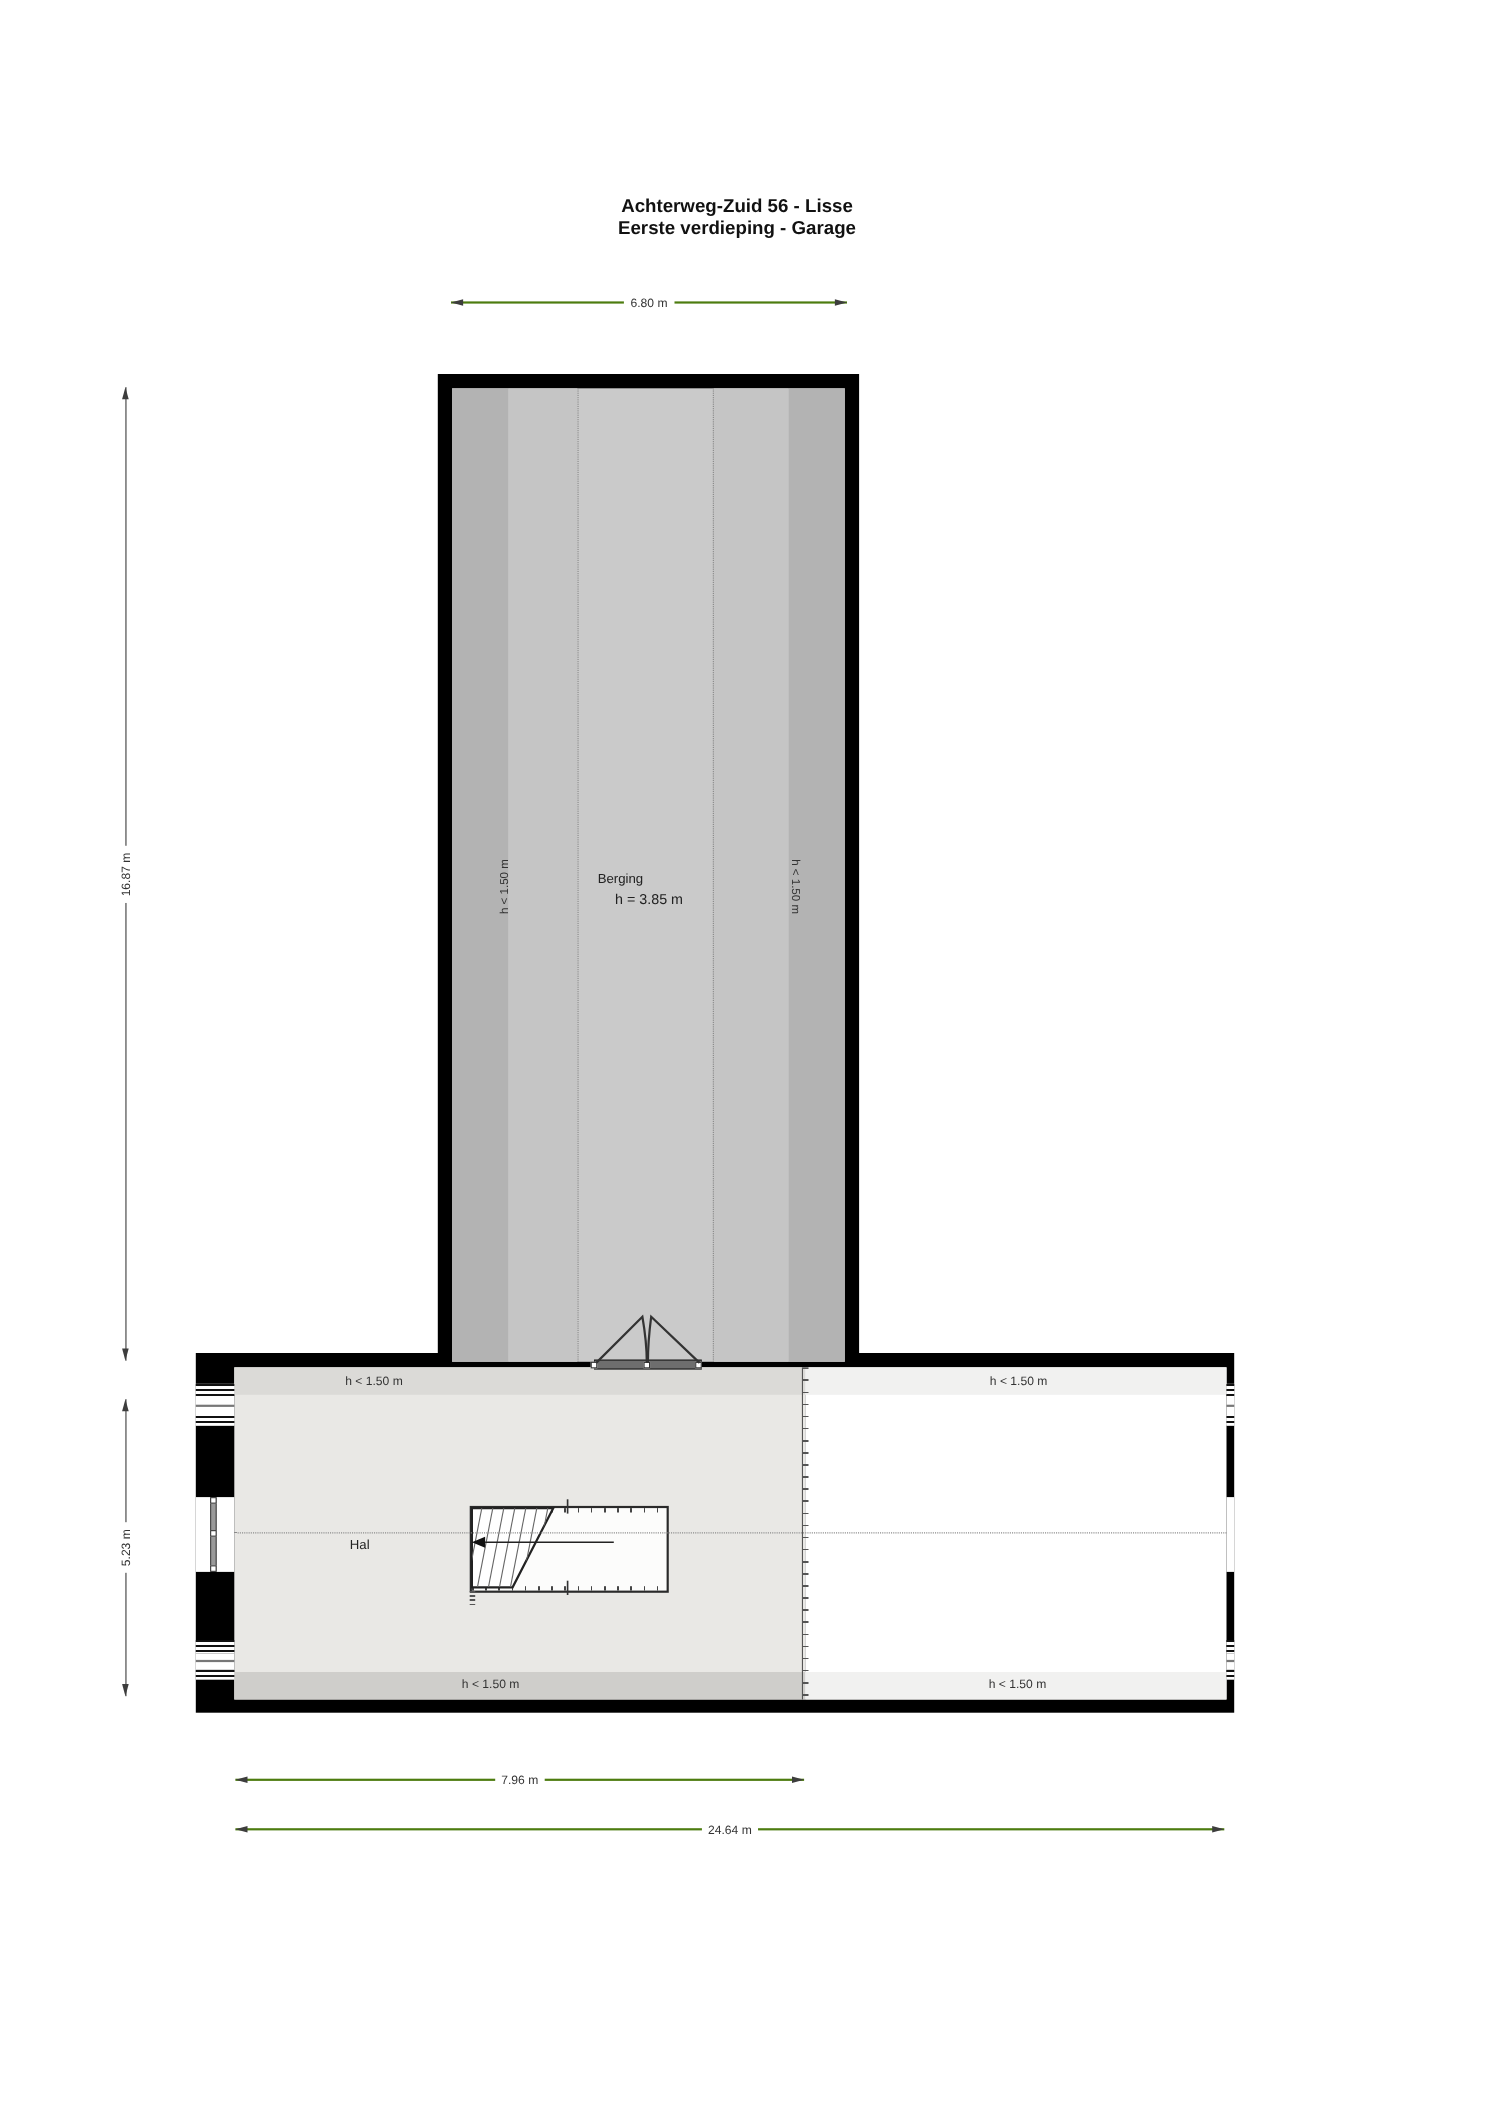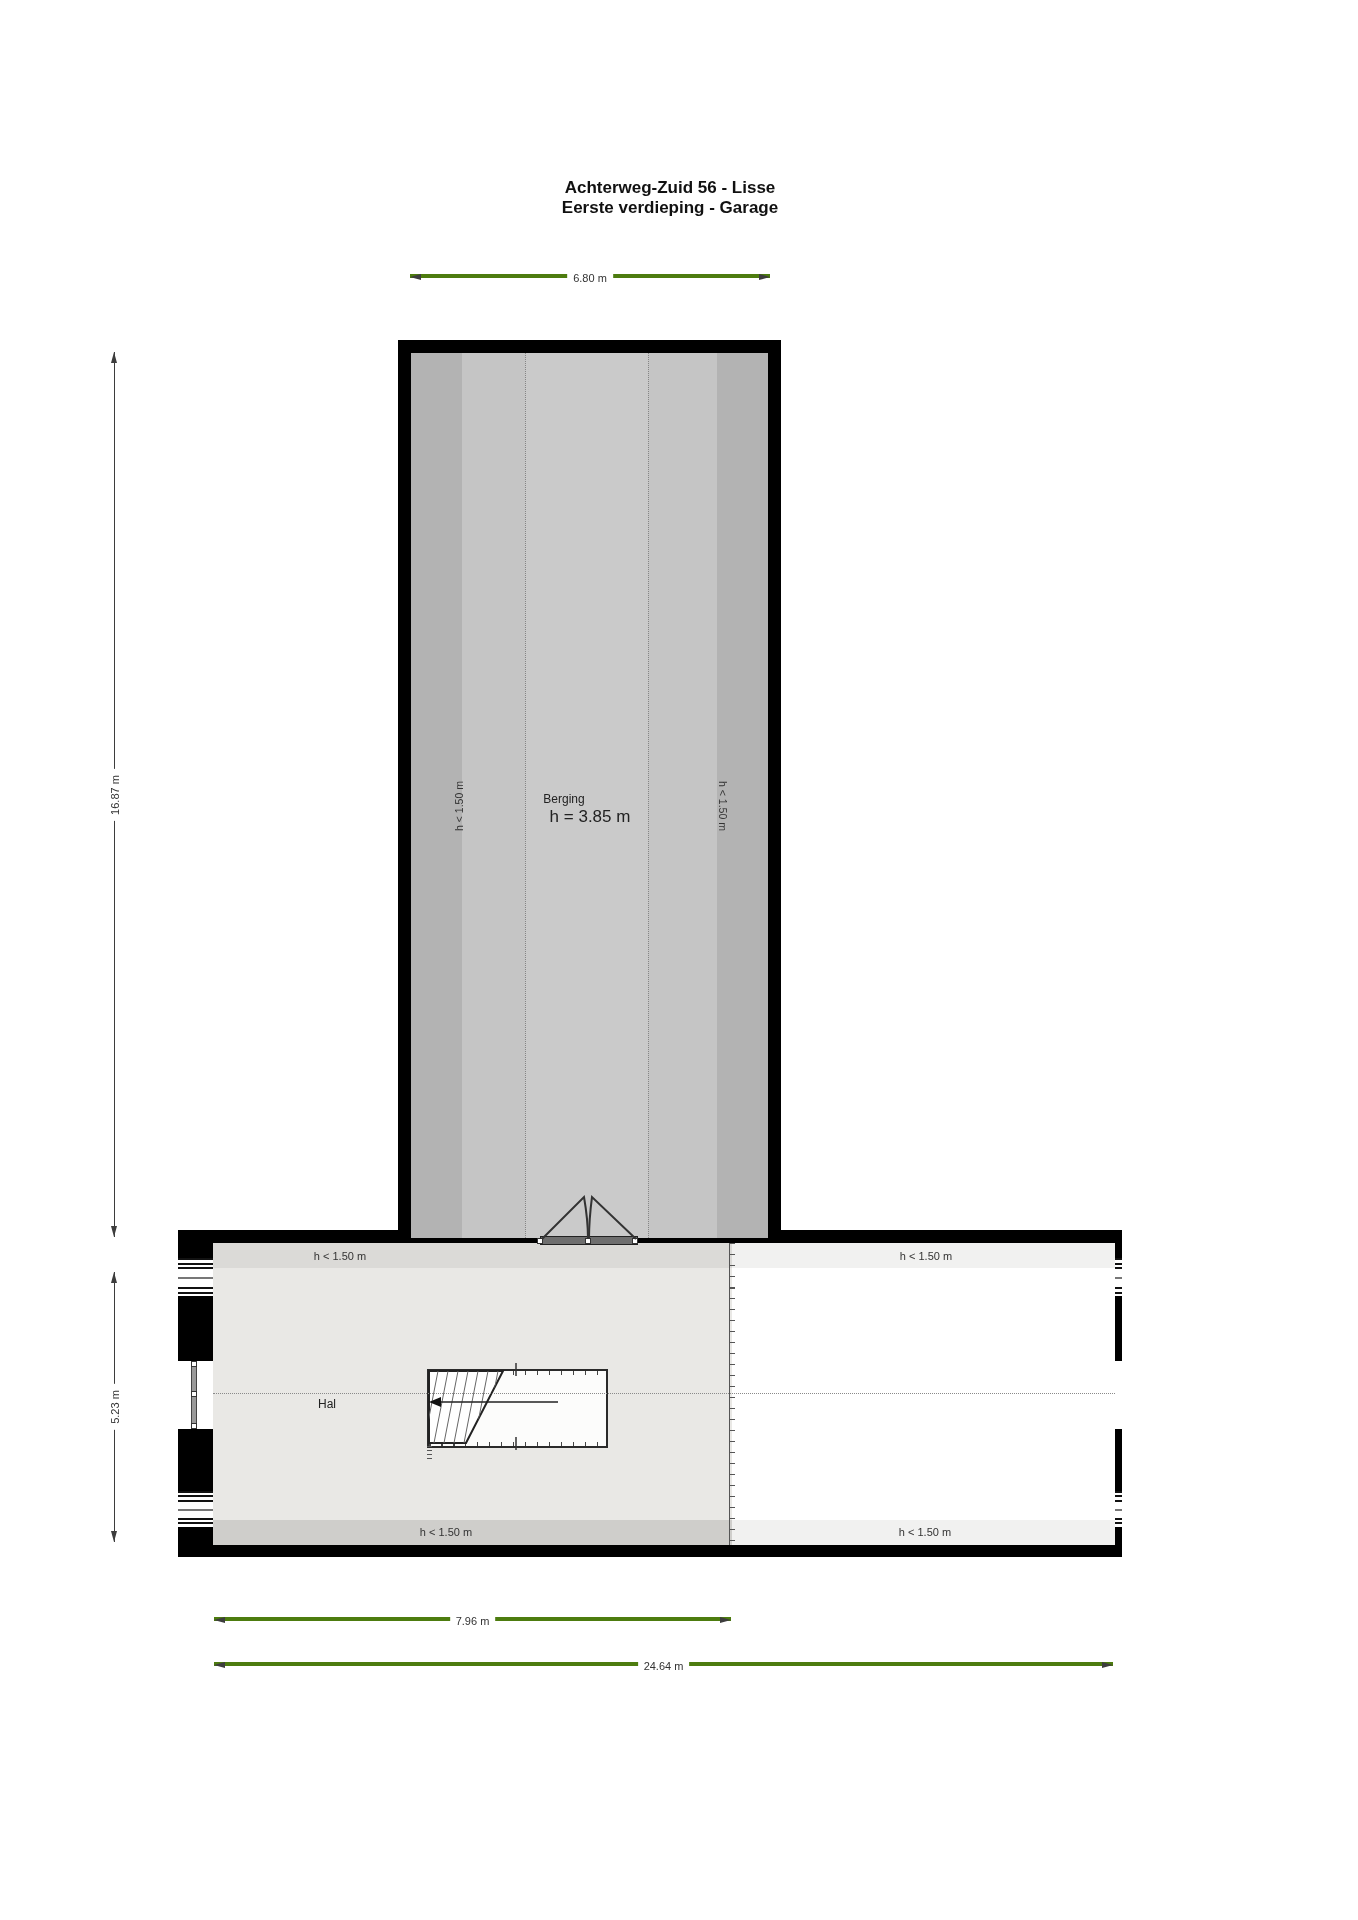--- a/index.html
+++ b/index.html
@@ -3,28 +3,28 @@
 <meta charset="utf-8">
 <style>
   html,body{margin:0;padding:0;background:#fff;}
   #canvas{position:relative;width:1122px;height:1920px;background:#fff;overflow:hidden;
           font-family:"Liberation Sans",sans-serif;color:#222;}
   .abs{position:absolute;}
   
   .title{position:absolute;left:670px;transform:translateX(-50%);font-weight:bold;
          font-size:17px;line-height:19px;color:#111;white-space:nowrap;text-align:center;}
   .room-label{position:absolute;transform:translate(-50%,-50%);font-size:12px;color:#222;white-space:nowrap;}
-  .sub-label{position:absolute;transform:translate(-50%,-50%);font-size:17px;color:#222;white-space:nowrap;text-align:right;}
+  .sub-label{position:absolute;transform:translate(-50%,-50%);font-size:13px;color:#222;white-space:nowrap;text-align:right;}
   .clr-label{position:absolute;transform:translate(-50%,-50%);font-size:11px;color:#333;white-space:nowrap;}
   .vlabel{position:absolute;transform:translate(-50%,-50%) rotate(-90deg);font-size:10.5px;color:#333;white-space:nowrap;}
   .vlabel.cw{transform:translate(-50%,-50%) rotate(90deg);}
   .footer{position:absolute;left:628px;top:1706px;transform:translateX(-50%);
           font-size:11.5px;line-height:15px;color:#222;text-align:center;white-space:nowrap;}
   
-  .dimh{position:absolute;height:0;border-top:4px solid #4d7c0f;}
+  .dimh{position:absolute;height:0;border-top:2px solid #4d7c0f;}
   .dimv{position:absolute;width:0;border-left:1px solid #3d3d3d;}
   .dimh .al,.dimh .ar,.dimv .at,.dimv .ab{position:absolute;width:0;height:0;border-style:solid;}
   .dimh .al{left:0;top:-4px;border-width:3.5px 11px 3.5px 0;border-color:transparent #3d3d3d transparent transparent;}
   .dimh .ar{right:0;top:-4px;border-width:3.5px 0 3.5px 11px;border-color:transparent transparent transparent #3d3d3d;}
   .dimv .at{top:0;left:-4px;border-width:0 3.5px 11px 3.5px;border-color:transparent transparent #3d3d3d transparent;}
   .dimv .ab{bottom:0;left:-4px;border-width:11px 3.5px 0 3.5px;border-color:#3d3d3d transparent transparent transparent;}
   .dimh .dlab{position:absolute;left:50%;top:0;transform:translate(-50%,-50%);
               background:#fff;padding:0 6px;font-size:11px;color:#333;white-space:nowrap;}
   .dimv .dlab{position:absolute;left:0;top:50%;transform:translate(-50%,-50%) rotate(-90deg);
               background:#fff;padding:2px 6px;font-size:11px;color:#333;white-space:nowrap;}

